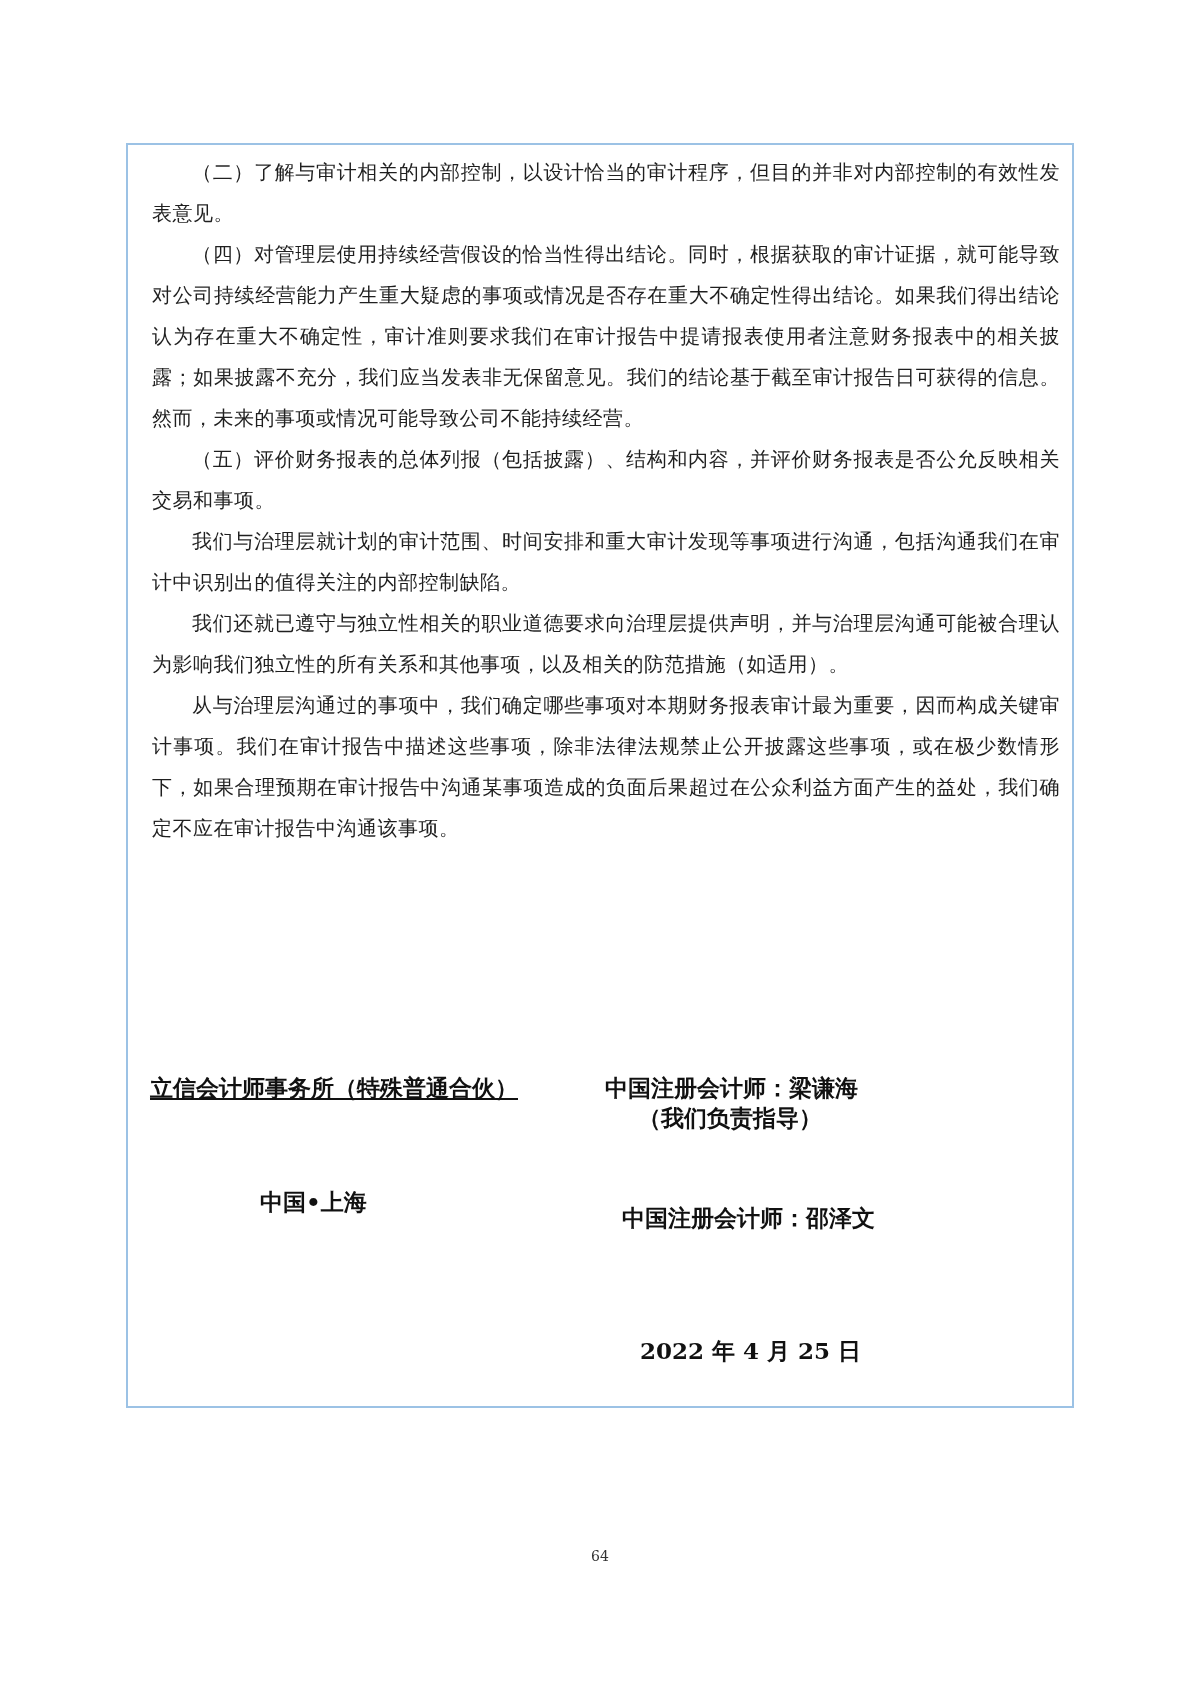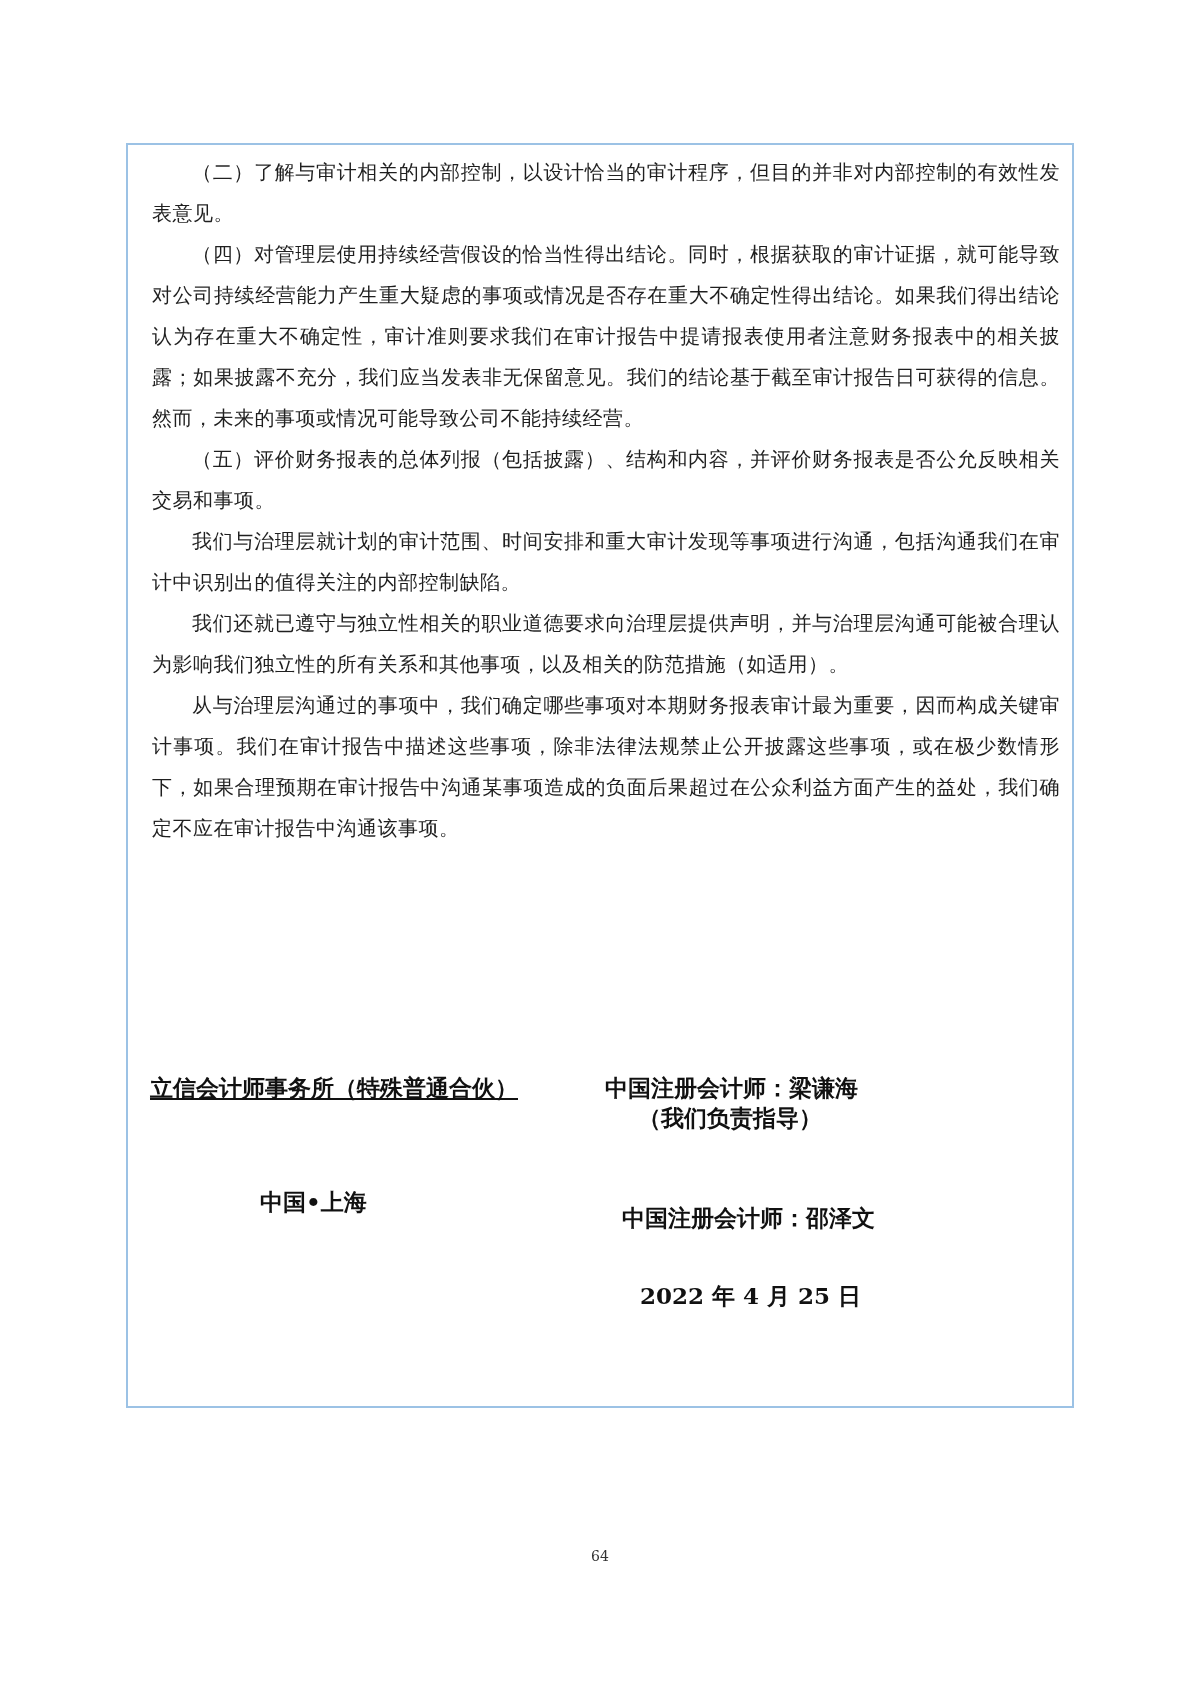--- a/index.html
+++ b/index.html
@@ -40,21 +40,21 @@
     font-weight: bold;
     font-size: 23px;
     color: #111111;
     white-space: nowrap;
   }
   .sig-firm      { left: 22px;  top: 928px; text-decoration: underline;  }
   .sig-cpa1      { left: 477px; top: 928px;  }
   .sig-cpa1-role { left: 510px; top: 958px;  }
   .sig-location  { left: 132px; top: 1042px; }
   .sig-cpa2      { left: 494px; top: 1042px; margin-top: 16px; }
-  .sig-date      { left: 512px; top: 1136px; }
+  .sig-date      { left: 512px; top: 1191px; }
   .page-number {
     position: absolute;
     left: 0;
     top: 1548px;
     width: 100%;
     text-align: center;
     font-size: 14px;
     color: #333333;
   }
 </style>

